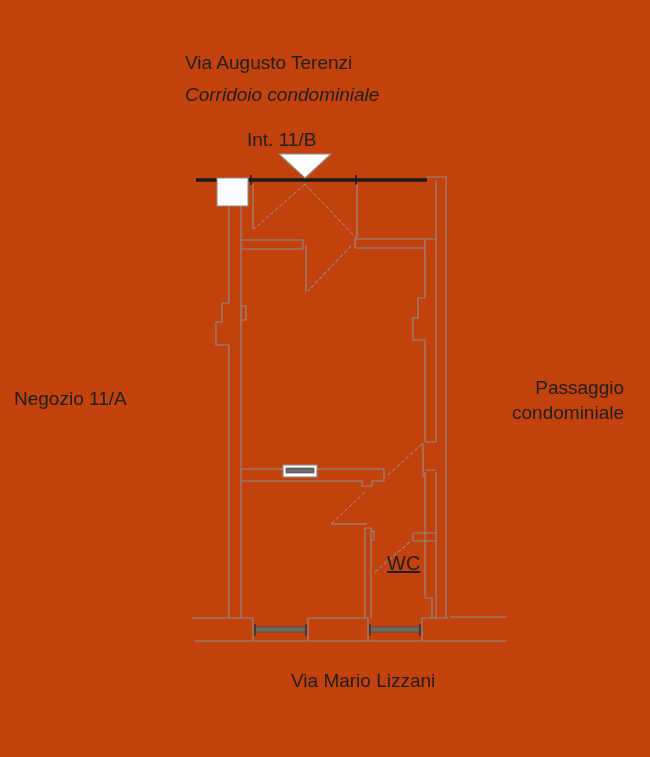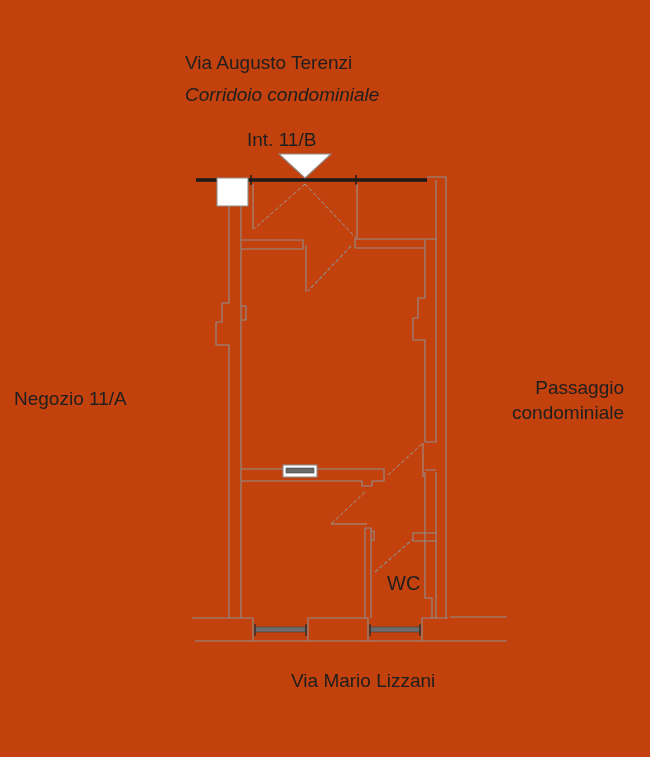--- a/index.html
+++ b/index.html
@@ -105,16 +105,16 @@
   <div class="lbl" style="left:185px; top:50px;">Via Augusto Terenzi</div>
 
   <div class="lbl" style="left:185px; top:82px;font-style:italic;">Corridoio condominiale</div>
 
   <div class="lbl" style="left:247px; top:127px;">Int. 11/B</div>
 
   <div class="lbl" style="left:14px; top:386px;">Negozio 11/A</div>
 
   <div class="lbl wrap" style="left:492px; top:375px; width:132px;">Passaggio condominiale</div>
 
-  <div class="lbl" style="left:387px; top:571px; font-size:20px;">WC</div>
+  <div class="lbl" style="left:387px; top:551px; font-size:20px;text-decoration:underline;">WC</div>
 
   <div class="lbl" style="left:243px; top:668px;margin-left:48px;">Via Mario Lizzani</div>
 </div>
 
 </body></html>

